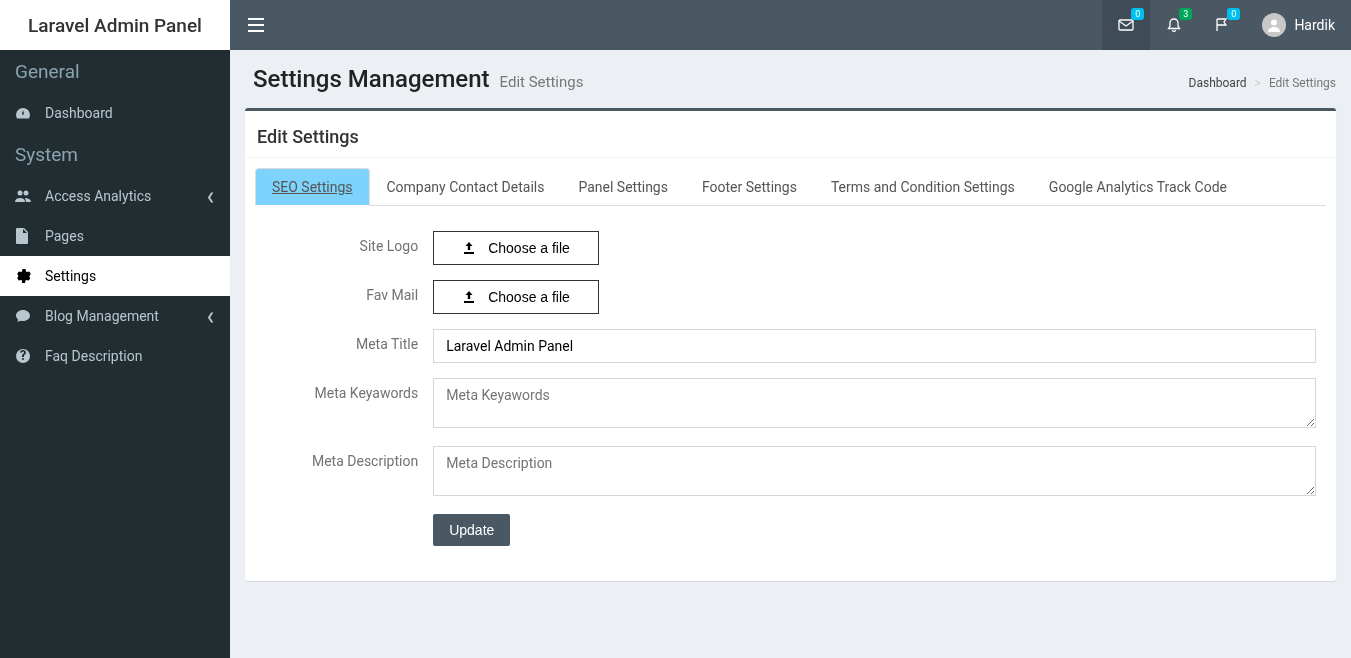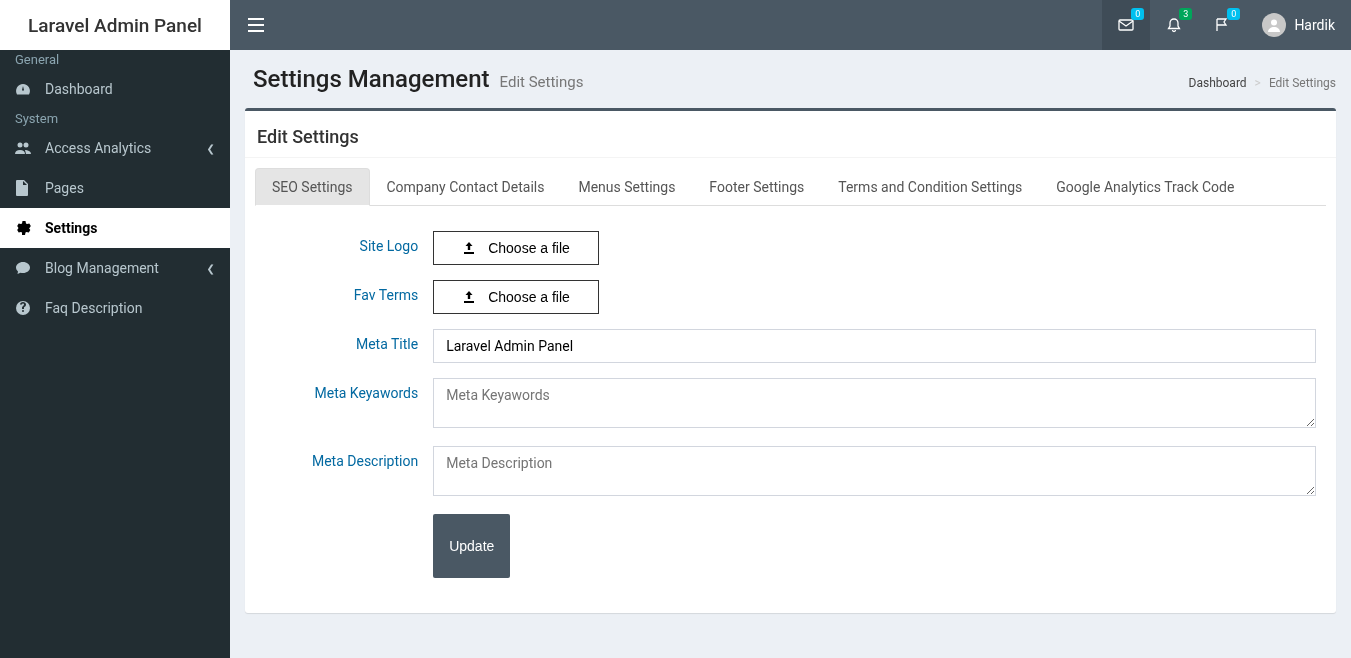--- a/index.html
+++ b/index.html
@@ -1,22 +1,22 @@
 <!DOCTYPE html>
 <html><head>
 <meta charset="utf-8">
 <style>
 * { margin: 0; padding: 0; box-sizing: border-box; }
 body { font-family: -apple-system, "Segoe UI", Roboto, sans-serif; font-size: 14px; color: #333; background: #ecf0f5; }
 .layout { display: flex; min-height: 100vh; }
 .sidebar { width: 230px; background: #222d32; color: #b8c7ce; flex-shrink: 0; }
 .brand { background: #fff; height: 50px; display: flex; align-items: center; justify-content: center; font-size: 19px; font-weight: 500; color: #333; }
-.nav-header { padding: 2px 15px; color: #8aa4af; font-size: 13px; }
+.nav-header { padding: 10px 15px; color: #8aa4af; font-size: 19px; }
 .nav-item { display: flex; align-items: center; padding: 12px 15px; color: #b8c7ce; cursor: pointer; position: relative; }
-.nav-item.active { background: #fff; color: #000; font-weight: 700; }
+.nav-item.active { background: #fff; color: #000; font-weight: 400; }
 .nav-item .icon { width: 20px; margin-right: 10px; display: inline-flex; }
 .nav-item .chev { margin-left: auto; font-size: 10px; }
 .main { flex: 1; display: flex; flex-direction: column; min-width: 0; }
 .topbar { height: 50px; background: #4a5864; display: flex; align-items: center; color: #fff; }
 .hamburger { padding: 0 18px; cursor: pointer; font-size: 16px; }
 .topbar-right { margin-left: auto; display: flex; align-items: center; height: 100%; }
 .top-btn { position: relative; padding: 0 16px; height: 100%; display: flex; align-items: center; cursor: pointer; }
 .top-btn.highlight { background: #3f4c57; }
 .badge { position: absolute; top: 8px; right: 6px; font-size: 9px; padding: 1px 4px; border-radius: 3px; color: #fff; }
 .badge.blue { background: #00c0ef; }
@@ -29,29 +29,29 @@
 .breadcrumb { margin-left: auto; font-size: 12px; color: #777; }
 .breadcrumb a { color: #444; text-decoration: none; }
 .breadcrumb .sep { color: #ccc; margin: 0 5px; }
 .content { padding: 15px; }
 .box { background: #fff; border-top: 3px solid #4a5864; border-radius: 3px; box-shadow: 0 1px 1px rgba(0,0,0,.1); }
 .box-header { padding: 15px 12px 10px; border-bottom: 1px solid #f4f4f4; }
 .box-header h3 { font-size: 18px; font-weight: 500; }
 .box-body { padding: 10px; }
 .tabs { border-bottom: 1px solid #ddd; display: flex; flex-wrap: wrap; }
 .tab { padding: 10px 16px; color: #555; cursor: pointer; border: 1px solid transparent; border-bottom: none; margin-bottom: -1px; font-size: 14px; }
-.tab.active { background: #e5e5e5; border-color: #ddd; border-bottom: 1px solid #fff; border-radius: 4px 4px 0 0; }
+.tab.active { background: #7dd3fc; border-color: #ddd; border-bottom: 1px solid #fff; border-radius: 4px 4px 0 0; text-decoration: underline; }
 .tab-content { padding: 25px 10px 10px; }
 .form-row { display: flex; margin-bottom: 15px; align-items: flex-start; }
-.form-label { width: 16%; text-align: right; padding: 7px 15px 0 0; color: #0369a1; }
+.form-label { width: 16%; text-align: right; padding: 7px 15px 0 0; color: #737373; }
 .form-control-wrap { flex: 1; max-width: 84%; }
 .btn-file { display: inline-flex; align-items: center; gap: 12px; padding: 8px 28px; border: 1px solid #333; background: #fff; cursor: pointer; font-size: 14px; }
 .form-control { width: 100%; padding: 8px 12px; border: 1px solid #d2d6de; font-size: 14px; font-family: inherit; }
 textarea.form-control { resize: vertical; min-height: 50px; }
-.btn-update { background: #4a5864; color: #fff; border: none; padding: 24px 16px; font-size: 14px; cursor: pointer; border-radius: 2px; }
+.btn-update { background: #4a5864; color: #fff; border: none; padding: 8px 16px; font-size: 14px; cursor: pointer; border-radius: 2px; }
 svg { display: block; }
 </style>
 </head>
 <body>
 
 <div class="layout">
   <aside class="sidebar">
     <div class="brand">Laravel Admin Panel</div>
     <div id="nav-mount">
         <div class="nav-header">General</div>
@@ -172,41 +172,41 @@
 
     <div class="content">
       <div class="box">
         <div class="box-header">
           <h3>Edit Settings</h3>
         </div>
         <div class="box-body">
           <div class="tabs" id="tabs-mount">
               <div class="tab active">SEO Settings</div>
               <div class="tab">Company Contact Details</div>
-              <div class="tab">Menus Settings</div>
+              <div class="tab">Panel Settings</div>
               <div class="tab">Footer Settings</div>
               <div class="tab">Terms and Condition Settings</div>
               <div class="tab">Google Analytics Track Code</div>
             </div>
           <div class="tab-content">
             <div class="form-row">
               <label class="form-label">Site Logo</label>
               <div class="form-control-wrap">
                 <button class="btn-file">
                   <span>
                       <svg width="14" height="14" viewBox="0 0 14 14" fill="currentColor">
                         <path d="M7 1L3.5 5h2.3v4h2.4V5h2.3L7 1zM2 11h10v2H2z"></path>
                       </svg>
                     </span>
                   <span>Choose a file</span>
                 </button>
               </div>
             </div>
             <div class="form-row">
-              <label class="form-label">Fav Terms</label>
+              <label class="form-label">Fav Mail</label>
               <div class="form-control-wrap">
                 <button class="btn-file">
                   <span>
                       <svg width="14" height="14" viewBox="0 0 14 14" fill="currentColor">
                         <path d="M7 1L3.5 5h2.3v4h2.4V5h2.3L7 1zM2 11h10v2H2z"></path>
                       </svg>
                     </span>
                   <span>Choose a file</span>
                 </button>
               </div>

